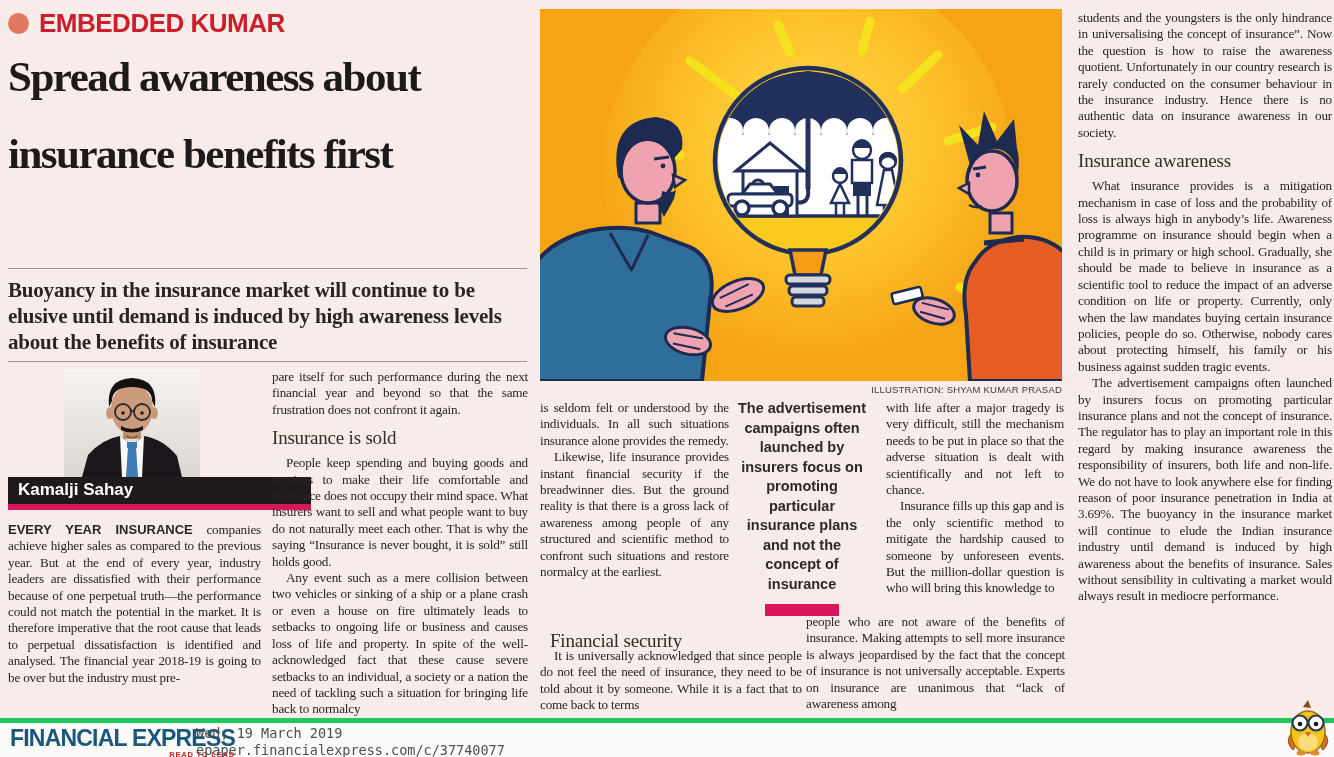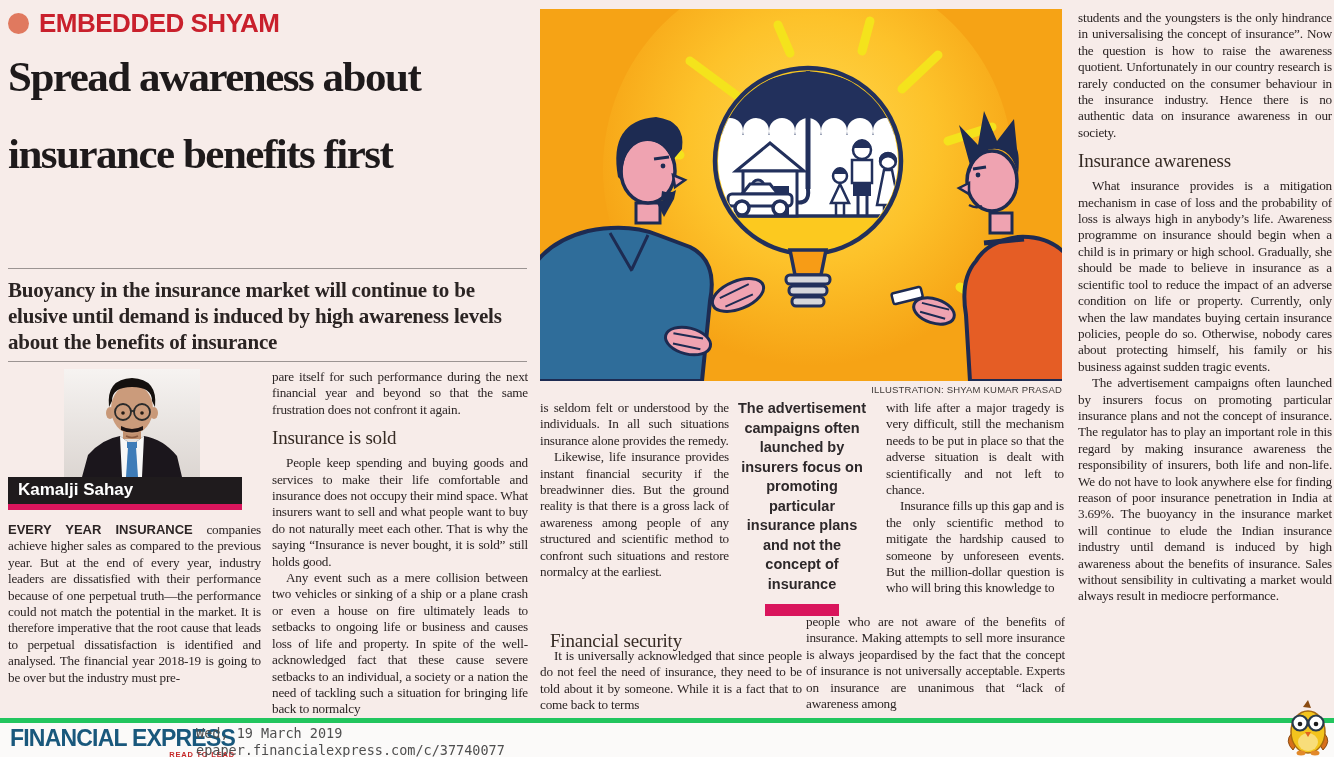--- a/index.html
+++ b/index.html
@@ -15,21 +15,21 @@
   
   .headline{position:absolute;left:8px;top:38px;width:517px;font-weight:700;font-size:43px;
             line-height:77px;letter-spacing:-1.5px;color:#1e1a1b;}
   .rule{position:absolute;left:8px;width:519px;height:1px;background:#9b9492;}
   .rule1{top:268px;} .rule2{top:361px;}
   .standfirst{position:absolute;left:8px;top:277px;width:519px;font-weight:700;font-size:21px;
               line-height:26px;letter-spacing:-0.2px;color:#2b2423;}
 
   
   .photo{position:absolute;left:64px;top:369px;width:136px;height:108px;}
-  .namebar{position:absolute;left:8px;top:477px;width:234px;background:#1f1b1d;
+  .namebar{position:absolute;left:8px;top:477px;width:303px;background:#1f1b1d;
            border-bottom:6px solid #d9155c;box-sizing:border-box;}
   .namebar span{display:block;padding:3px 10px 4px;font-family:"Liberation Sans",sans-serif;
                 font-weight:700;font-size:17px;color:#fff;}
 
   
   .col{position:absolute;font-size:13.2px;line-height:16.4px;letter-spacing:-0.2px;
        text-align:justify;overflow:hidden;}
   .col p{margin:0;}
   .col p.indent{text-indent:14px;}
   .lead-in{font-family:"Liberation Sans",sans-serif;font-weight:700;font-size:13px;
@@ -71,21 +71,21 @@
            font-size:13.5px;line-height:17px;color:#4f4f4f;}
   .owl{position:absolute;left:1282px;top:700px;width:52px;height:56px;}
 </style>
 </head>
 <body>
 
 <div id="page">
 
   <div class="kicker">
     <span class="kicker-dot"></span>
-    <span class="kicker-label">EMBEDDED SHYAM</span>
+    <span class="kicker-label">EMBEDDED KUMAR</span>
   </div>
 
   <h1 class="headline" style="margin:0;">Spread awareness about insurance benefits first</h1>
   <div class="rule rule1"></div>
   <div class="standfirst">Buoyancy in the insurance market will continue to be elusive until demand is induced by high awareness levels about the benefits of insurance</div>
   <div class="rule rule2"></div>
 
   <svg class="photo" viewBox="0 0 136 108">
     <defs>
       <linearGradient id="pbg" x1="0" y1="0" x2="0" y2="1">

